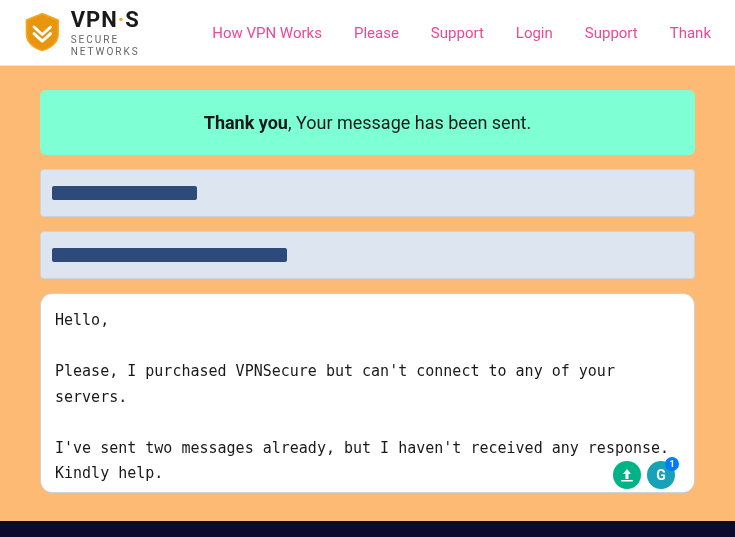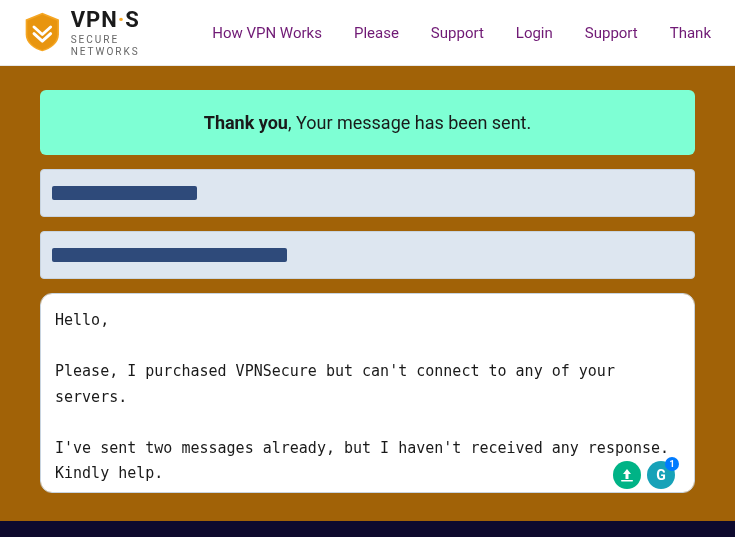--- a/index.html
+++ b/index.html
@@ -60,29 +60,29 @@
     .nav {
       display: flex;
       align-items: center;
       gap: 32px;
       flex: 1;
       justify-content: flex-end;
     }
 
     .nav-item {
       font-size: 15px;
-      color: #701a75;
+      color: #ec4899;
       text-decoration: none;
       cursor: pointer;
       white-space: nowrap;
     }
 
     
     .main-content {
-      background: #a16207;
+      background: #fdba74;
       padding: 24px 40px;
       display: flex;
       flex-direction: column;
       gap: 14px;
     }
 
     
     .success-banner {
       background: #7effd4;
       border-radius: 6px;

